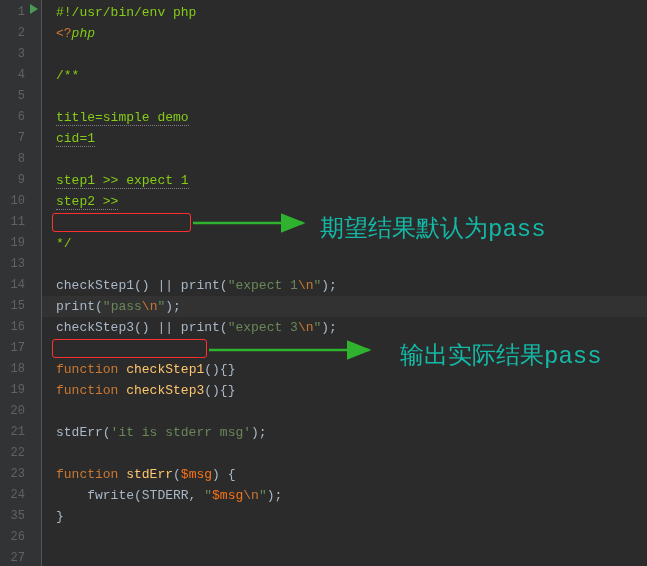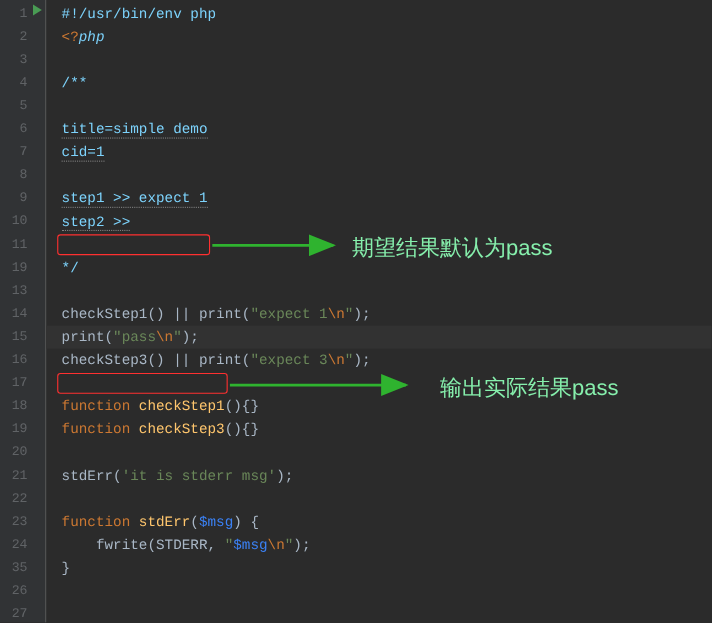--- a/index.html
+++ b/index.html
@@ -49,38 +49,38 @@
   }
   .code-line {
     height: 21px;
     line-height: 21px;
     padding-left: 14px;
     white-space: pre;
     position: relative;
   }
   .hl-line { background: #323232; }
   .c-default { color: #a9b7c6; }
-  .c-comment { color: #7dd3fc; margin-top: 33px; }
+  .c-comment { color: #84cc16; margin-top: 33px; }
   .c-keyword { color: #cc7832; }
   .c-string  { color: #6a8759; }
-  .c-var     { color: #3b82f6; }
+  .c-var     { color: #f97316; }
   .c-func    { color: #ffc66d; }
   .c-italic  { font-style: italic; }
   .c-underline { border-bottom: 1px dotted #808080; }
   .redbox {
     position: absolute;
     border: 1.5px solid #ff3030;
     border-radius: 3px;
     pointer-events: none;
   }
   .annotation {
     position: absolute;
-    color: #86efac;
-    font-family: Liberation Sans, sans-serif;
-    font-size: 20px;
+    color: #14b8a6;
+    font-family: Liberation Mono, monospace;
+    font-size: 24px;
     font-weight: 500;
     pointer-events: none;
   }
   svg.arrow {
     position: absolute;
     pointer-events: none;
     overflow: visible;
   }
 </style>
 </head>

